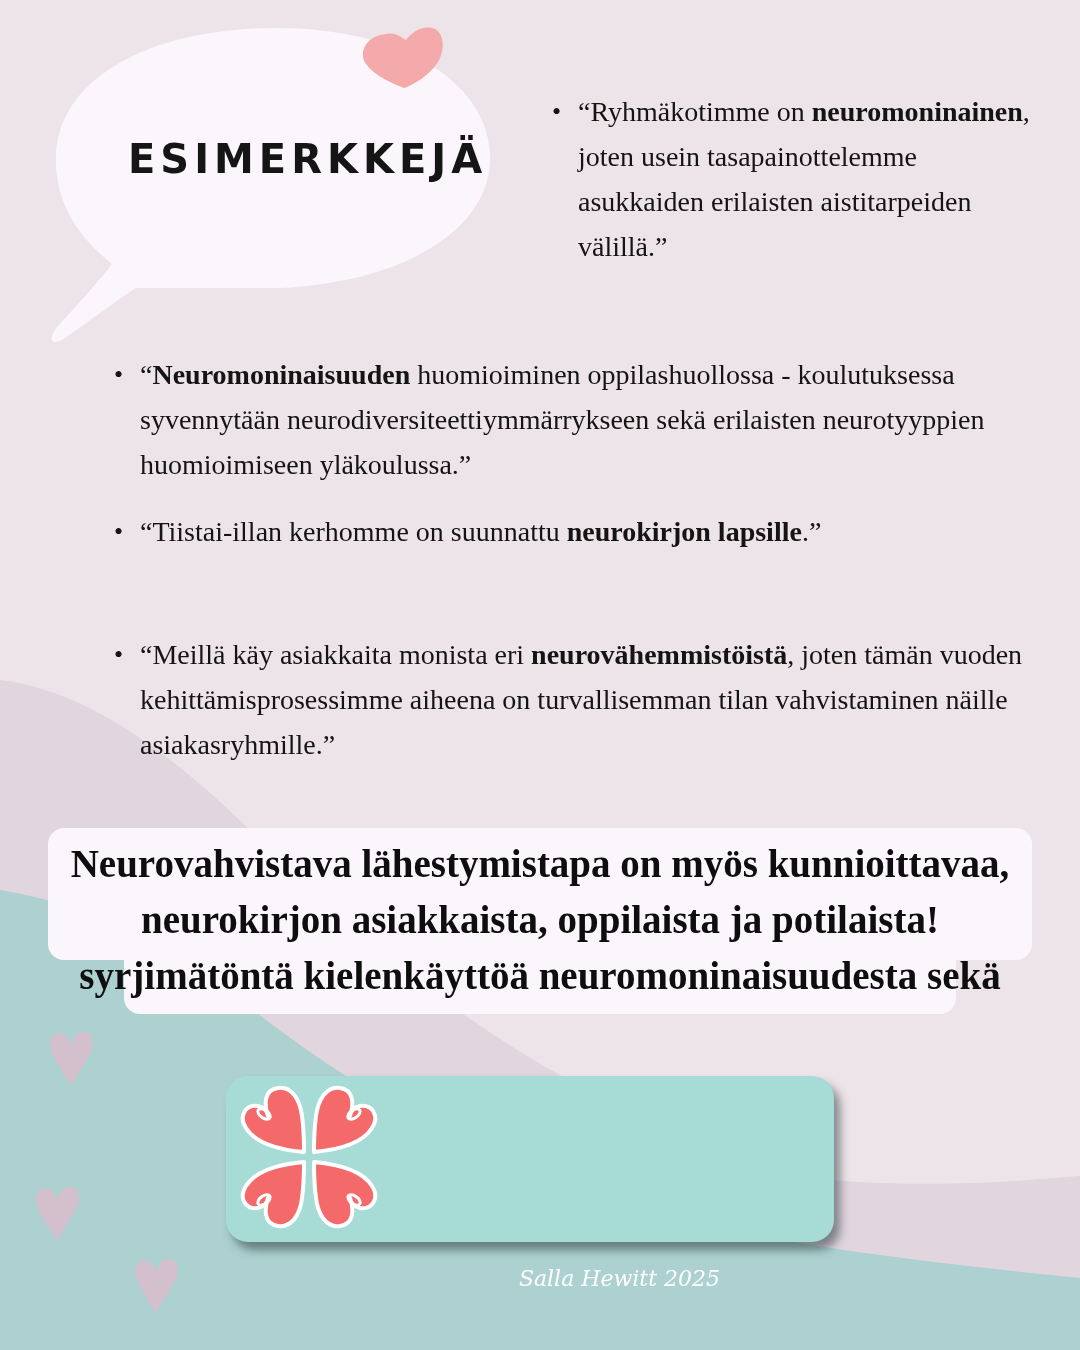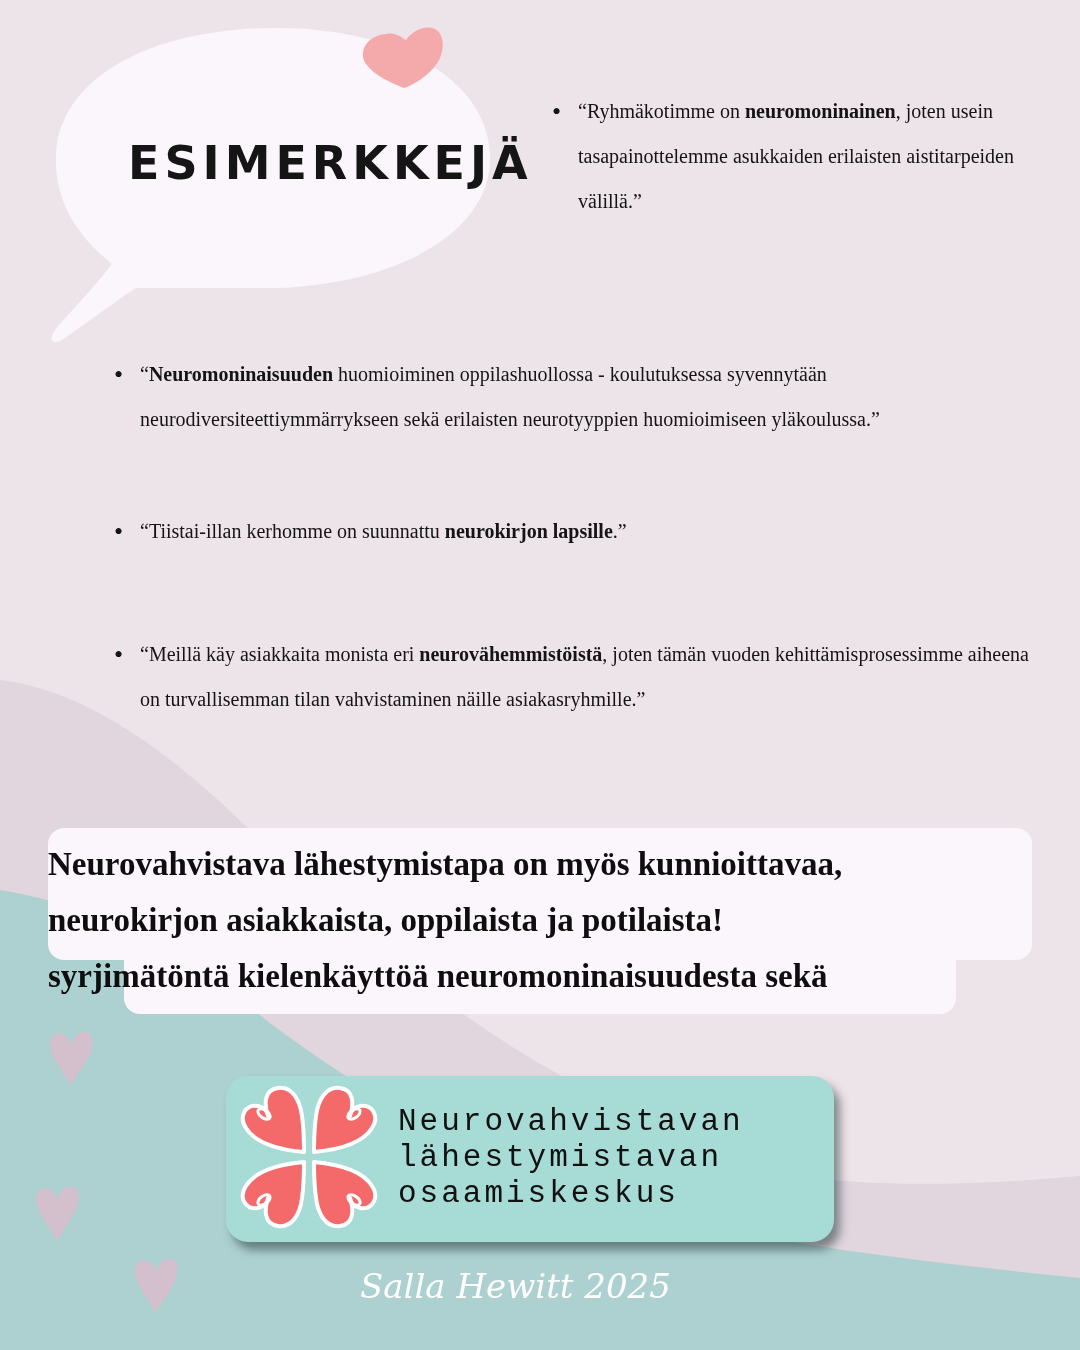--- a/index.html
+++ b/index.html
@@ -10,62 +10,62 @@
       color: #111;
     }
     .bg-svg { position: absolute; left: 0; top: 0; width: 1080px; height: 1350px; z-index: 0; }
     .layer { position: absolute; z-index: 2; }
 
     
     .bubble-svg { position: absolute; left: 40px; top: 20px; width: 470px; height: 340px; z-index: 1; }
     .bubble-title {
       position: absolute; left: 128px; top: 136px; width: 320px;
       font-family: "DejaVu Sans", sans-serif; font-weight: bold;
-      font-size: 46px; letter-spacing: 5px; color: #151515; z-index: 3;
+      font-size: 40px; letter-spacing: 5px; color: #151515; z-index: 3;
     }
     .heart-top { position: absolute; left: 358px; top: 24px; width: 88px; height: 72px; z-index: 3; }
 
     ul.examples { list-style: none; margin: 0; padding: 0; }
-    .ex-item { position: relative; padding-left: 26px; font-size: 20px; line-height: 45px; color: #141414; }
+    .ex-item { position: relative; padding-left: 26px; font-size: 28px; line-height: 45px; color: #141414; }
     .ex-item::before { content: "\2022"; position: absolute; left: 0; top: 0; font-size: 26px; }
     .ex-item b { font-weight: bold; }
 
     .ex1 { left: 552px; top: 89px; width: 480px; }
     .ex2 { left: 114px; top: 352px; width: 930px; }
     .ex3 { left: 114px; top: 509px; width: 930px; }
     .ex4 { left: 114px; top: 632px; width: 930px; }
 
     
     .callout-shape { position: absolute; z-index: 2; background: #fbf6fb; border-radius: 16px; }
     .callout-a { left: 48px; top: 828px; width: 984px; height: 132px; }
     .callout-b { left: 124px; top: 930px; width: 832px; height: 84px; }
     .callout-text {
       position: absolute; left: 48px; top: 836px; width: 984px; z-index: 3;
-      font-weight: bold; font-size: 33px; line-height: 56px; color: #0e0e0e;
+      text-align: center; font-weight: bold; font-size: 39px; line-height: 56px; color: #0e0e0e;
     }
 
     
     .logo-card {
       position: absolute; left: 226px; top: 1076px; width: 608px; height: 166px; z-index: 3;
       background: #a6dbd6; border-radius: 22px;
       box-shadow: 6px 8px 10px rgba(40,60,60,0.55);
     }
     .logo-mark { position: absolute; left: 8px; top: 6px; width: 150px; height: 150px; }
     .logo-text {
       position: absolute; left: 172px; top: 28px;
       font-family: "Liberation Mono", "DejaVu Sans Mono", monospace;
       font-size: 31px; line-height: 36px; letter-spacing: 3px; color: #111;
     }
     .logo-text div { white-space: nowrap; }
 
     .deco-heart { position: absolute; z-index: 1; }
 
     .signature {
-      position: absolute; left: 360px; top: 1266px; width: 360px; text-align: left; z-index: 3;
-      font-family: "DejaVu Serif", serif; font-style: italic; font-size: 34px; color: #ffffff;
+      position: absolute; left: 360px; top: 1266px; width: 360px; text-align: right; z-index: 3;
+      font-family: "DejaVu Serif", serif; font-style: italic; font-size: 22px; color: #ffffff;
     }
   </style>
 </head>
 <body>
 
 <svg class="bg-svg" viewBox="0 0 1080 1350" preserveAspectRatio="none">
   <path d="M0,680 C90,690 180,760 260,840 C360,940 460,1020 560,1075 C650,1130 720,1165 830,1180 C930,1188 1010,1182 1080,1176 L1080,1350 L0,1350 Z" fill="#e1d5de"></path>
   <path d="M0,890 C90,905 160,940 240,1000 C330,1070 420,1130 560,1185 C700,1235 880,1258 1080,1278 L1080,1350 L0,1350 Z" fill="#add1d1"></path>
 </svg>
 
@@ -128,20 +128,15 @@
 
       <path d="M80,80 C102,82 128,88 138,104 C146,116 138,128 126,126 C120,125 116,120 116,116 C120,128 120,142 106,144 C92,146 84,132 82,116 C80,102 80,90 80,80 Z"></path>
     </g>
     <g fill="none" stroke="#ffffff" stroke-width="3">
       <ellipse cx="30" cy="32" rx="7" ry="4" transform="rotate(35 30 32)"></ellipse>
       <ellipse cx="120" cy="32" rx="7" ry="4" transform="rotate(-35 120 32)"></ellipse>
       <ellipse cx="30" cy="118" rx="7" ry="4" transform="rotate(-35 30 118)"></ellipse>
       <ellipse cx="120" cy="118" rx="7" ry="4" transform="rotate(35 120 118)"></ellipse>
     </g>
   </svg>
-  <div class="logo-text">
-    <div>Neurovahvistavan</div>
-    <div>lähestymistavan</div>
-    <div>osaamiskeskus</div>
-  </div>
 </div>
 
 <div class="signature">Salla Hewitt 2025</div>
 
 </body></html>

